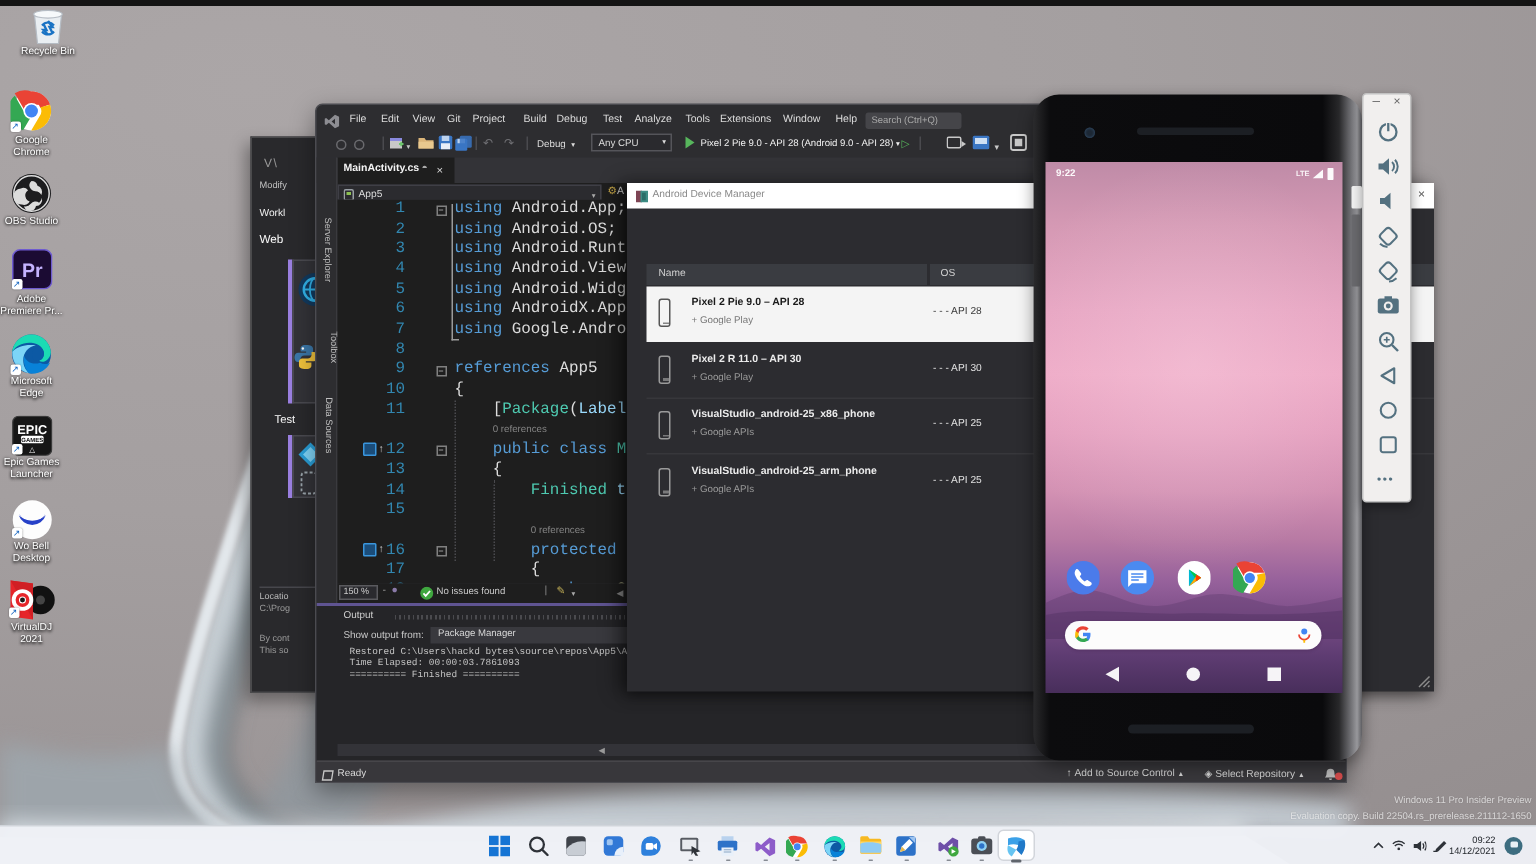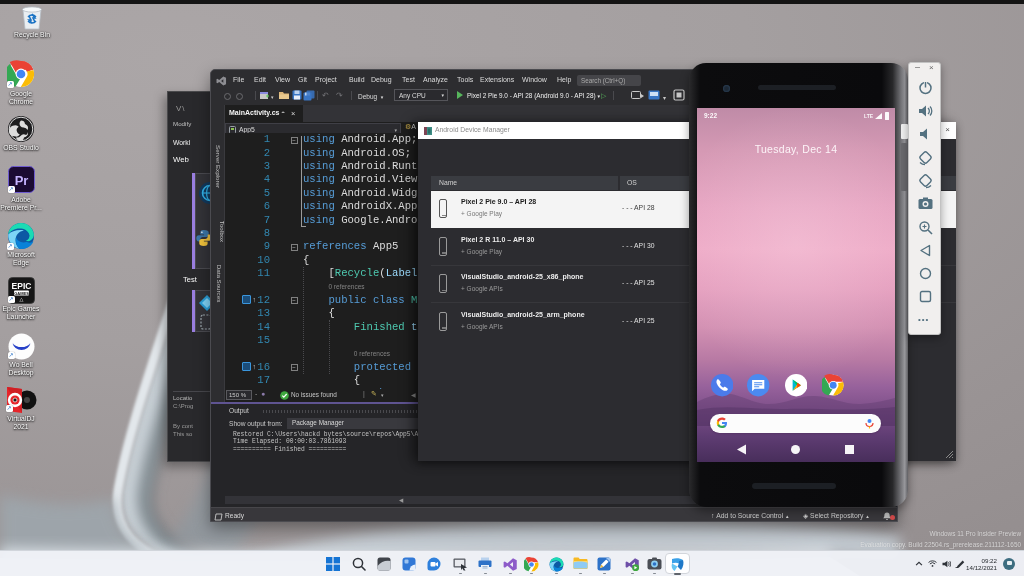--- a/index.html
+++ b/index.html
@@ -319,21 +319,21 @@
       <div class="abs" style="left:78px;top:0.3px;white-space:pre;color:#dcdcdc;"><span class="k">using</span> Android.App;
 <span class="k">using</span> Android.OS;
 <span class="k">using</span> Android.Runtime;
 <span class="k">using</span> Android.Views;
 <span class="k">using</span> Android.Widget;
 <span class="k">using</span> AndroidX.AppCompat.App;
 <span class="k">using</span> Google.Android.Material
 &nbsp;
 <span class="k">references</span> App5
 {
-    [<span class="ty">Recycle</span>(<span class="vr">Label</span> = <span style="color:#d69d77">"@str</span>
+    [<span class="ty">Package</span>(<span class="vr">Label</span> = <span style="color:#d69d77">"@str</span>
     <span class="cl">0 references</span>
     <span class="k">public class</span> <span class="ty">MainActivity</span> : <span class="ty">AppC</span>
     {
         <span class="ty">Finished</span> <span class="vr">textmessage</span>;
 &nbsp;
         <span class="cl">0 references</span>
         <span class="k">protected override void</span> <span style="color:#dcdcaa">OnCr</span>
         {
             <span class="k">base</span>.<span style="color:#dcdcaa">OnCreate</span>(
 </div>
@@ -457,21 +457,20 @@
       linear-gradient(180deg,#bf8ba7 0%,#d599b4 12%,#e7a5c2 28%,#eeabc7 40%,#e5a0bf 51%,#d391b3 62%,#b87aa4 71%,#96619b 79%,#7a4d87 86%,#5e3c72 93%,#482e5b 100%);">
       <div class="abs" style="left:0;top:0;width:198px;height:354px;background:radial-gradient(90% 55% at 50% 38%, rgba(255,230,240,0.25) 0%, rgba(255,230,240,0) 70%);"></div>
 
       <div class="abs" style="left:7px;top:4px;font-size:6.5px;font-weight:bold;color:#fff;opacity:.95;">9:22</div>
       <div class="abs" style="left:167px;top:5px;font-size:5px;font-weight:bold;color:#fff;opacity:.9;">LTE</div>
       <svg class="abs" style="left:178px;top:5px;" width="7" height="6" viewBox="0 0 7 6">
           <path d="M0,6 L7,6 L7,0 Z" fill="#fff" opacity="0.95"></path>
         </svg>
       <div class="abs" style="left:187.5px;top:4px;width:4px;height:8px;background:#fff;border-radius:0.5px;opacity:.95;"></div>
 
-      <div class="abs" style="left:0;top:35px;width:198px;text-align:center;font-size:10.5px;color:#fdf4f8;letter-spacing:0.3px;">Tuesday, Dec 14</div>
 
       <svg class="abs" style="left:0;top:272px;" width="198" height="46" viewBox="0 0 198 46">
         <path d="M0,22 C12,16 24,12 34,14 C48,17 58,24 72,24 C90,24 102,15 118,16 C136,17 148,25 164,24 C178,23 190,20 198,18 L198,46 L0,46 Z" fill="#5c3a6d" opacity="0.38"></path>
         <path d="M0,30 C30,24 60,30 90,29 C120,28 150,32 198,27 L198,46 L0,46 Z" fill="#4e3060" opacity="0.42"></path>
       </svg>
 
       <svg class="abs" style="left:13.8px;top:266.3px;" width="22.4" height="22.4" viewBox="0 0 22 22">
         <circle cx="11" cy="11" r="11" fill="#4b7bea"></circle>
         <path d="M6.2,5.5 c-0.8,0.8 -1.2,2.4 -0.4,4.2 c1.1,2.6 3.4,5 5.9,6.3 c1.8,0.9 3.6,0.7 4.5,-0.3 c0.5,-0.6 0.4,-1.2 -0.2,-1.7 l-1.8,-1.3 c-0.5,-0.4 -1,-0.3 -1.5,0.1 l-0.7,0.6 c-1.3,-0.8 -2.6,-2.1 -3.3,-3.4 l0.6,-0.7 c0.4,-0.5 0.5,-1 0.1,-1.5 L8,6 C7.5,5.3 6.8,5 6.2,5.5z" fill="#fff"></path>
       </svg>

